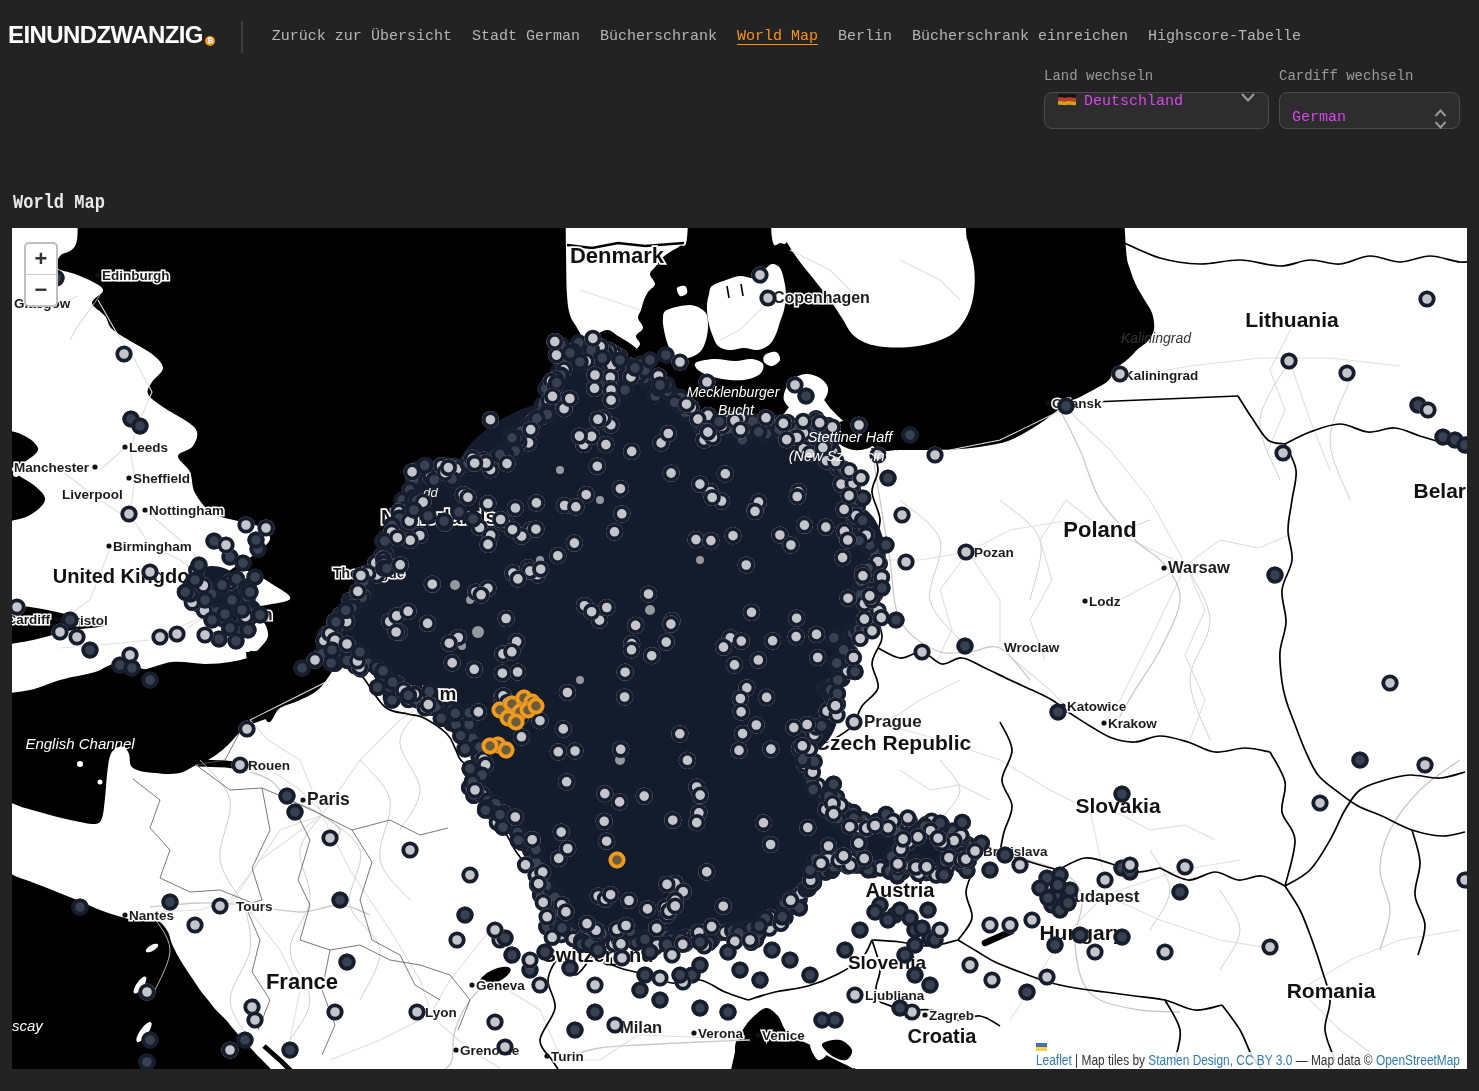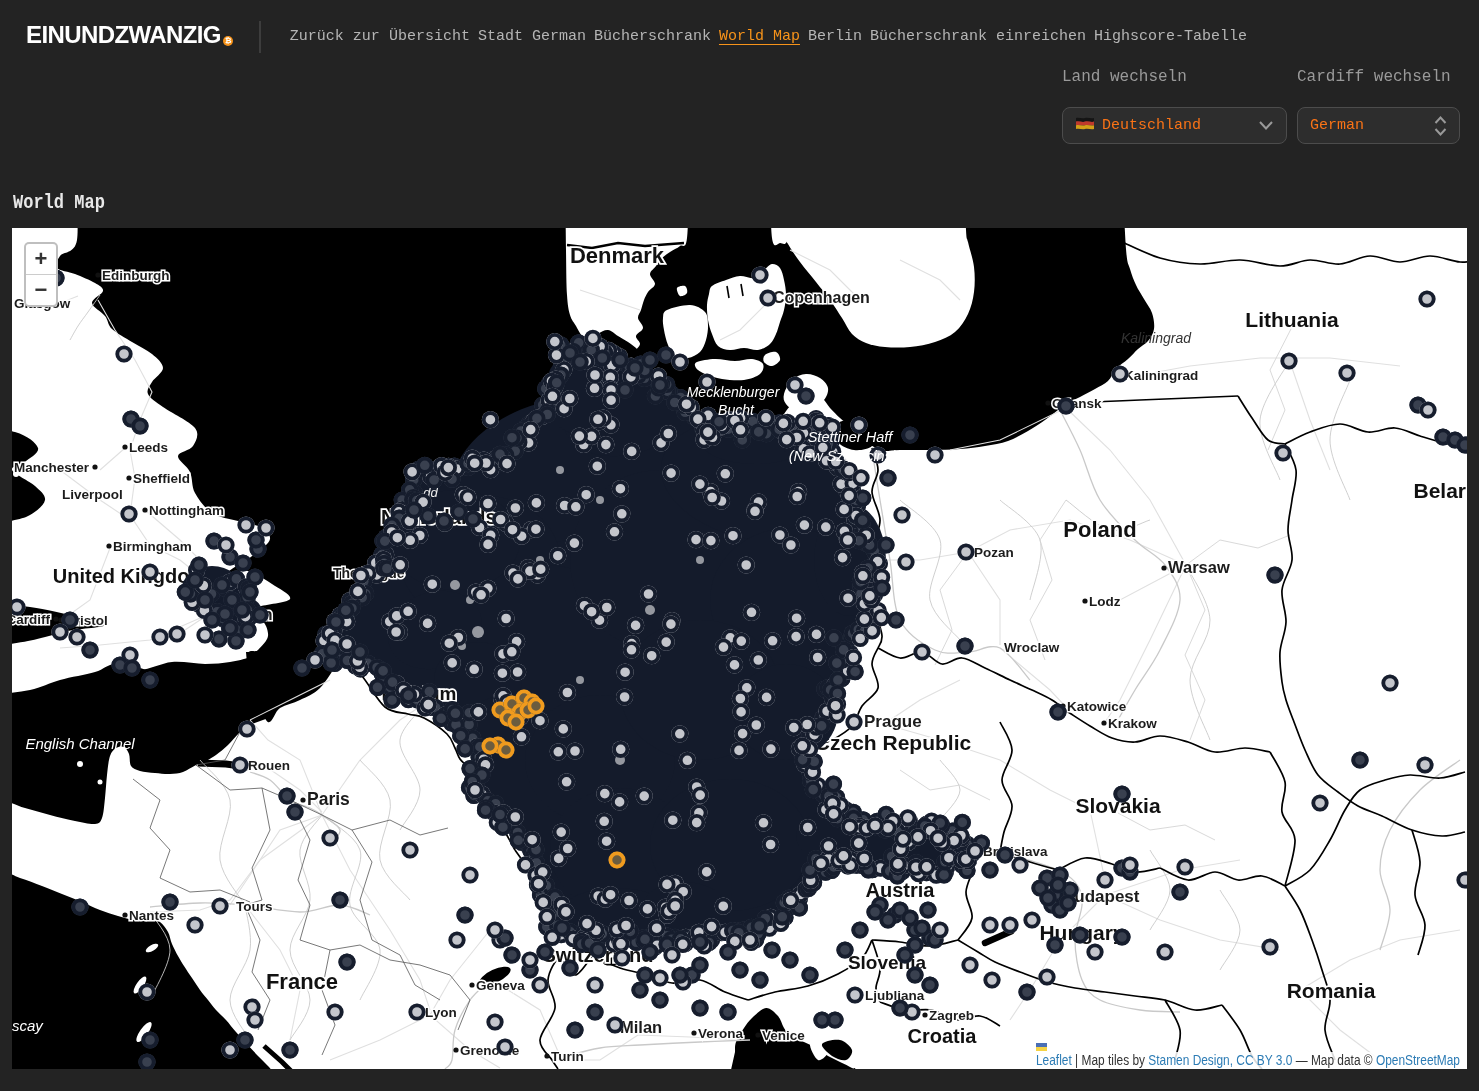--- a/index.html
+++ b/index.html
@@ -1,28 +1,28 @@
 <!DOCTYPE html>
 <html><head><meta charset="utf-8"><title>World Map</title>
 <style>
 html,body{margin:0;padding:0;background:#232323;width:1479px;height:1091px;overflow:hidden}
 body{font-family:"Liberation Mono",monospace;color:#b8b8b8}
-.topbar{display:flex;align-items:center;height:73px;padding-left:26px}
+.topbar{display:flex;align-items:center;height:73px;padding-left:8px}
 .logo{font-family:"Liberation Sans",sans-serif;font-weight:bold;font-size:24px;color:#fff;letter-spacing:-0.6px;white-space:nowrap;position:relative;top:-2px}
 .logodot{display:inline-block;width:10px;height:10px;background:#f7931a;border-radius:50%;margin-left:2px;position:relative;top:0px;font-size:8px;color:#fff;text-align:center;line-height:10px;font-weight:bold}
 .sep{width:2px;height:32px;background:#3d3d3d;margin-left:26px}
-nav{display:flex;gap:8px;margin-left:29px;font-size:15px;color:#b5b5b5}
+nav{display:flex;gap:20px;margin-left:29px;font-size:15px;color:#b5b5b5}
 nav a{color:#b5b5b5;text-decoration:none;white-space:nowrap}
 nav a.active{color:#f7931a;text-decoration:underline;text-underline-offset:4px}
 .selrow{display:flex;gap:10px;justify-content:flex-end;padding-right:19px;margin-top:-5px}
 .selgroup{display:flex;flex-direction:column}
-.sellabel{font-size:16px;color:#9a9a9a;margin-bottom:21px}
-.selbox{background:#2d2d2d;border:1px solid #4c4c4c;border-radius:8px;height:37px;display:flex;align-items:center;color:#f97316;font-size:15px;box-sizing:border-box}
+.sellabel{font-size:14px;color:#9a9a9a;margin-bottom:8px}
+.selbox{background:#2d2d2d;border:1px solid #4c4c4c;border-radius:8px;height:37px;display:flex;color:#d946ef;font-size:15px;box-sizing:border-box}
 .box1{width:225px;padding:0 13px}
-.box2{width:163px;padding:0 12px}
+.box2{width:181px;padding:16px 12px}
 .flag{margin-right:8px;display:inline-block}
 h2{font-family:"Liberation Mono",monospace;font-size:21px;font-weight:bold;color:#e8e8e8;margin:0;padding:0;position:absolute;left:13px;top:191px;transform:scaleX(0.81);transform-origin:0 0;white-space:nowrap}
 .map{position:absolute;left:12px;top:228px;width:1455px;height:841px;background:#fff}
 .zoomctl{position:absolute;left:12px;top:14px;width:30px;border:2px solid rgba(0,0,0,0.25);border-radius:5px;background:#fff;z-index:5}
 .zbtn{width:30px;height:30px;line-height:30px;text-align:center;font-family:"Liberation Sans",sans-serif;font-size:22px;font-weight:bold;color:#333}
 .zbtn+.zbtn{border-top:1px solid #ccc}
 </style></head>
 <body>
 <div class="topbar">
   <div class="logo">EINUNDZWANZIG<span class="logodot">₿</span></div>

